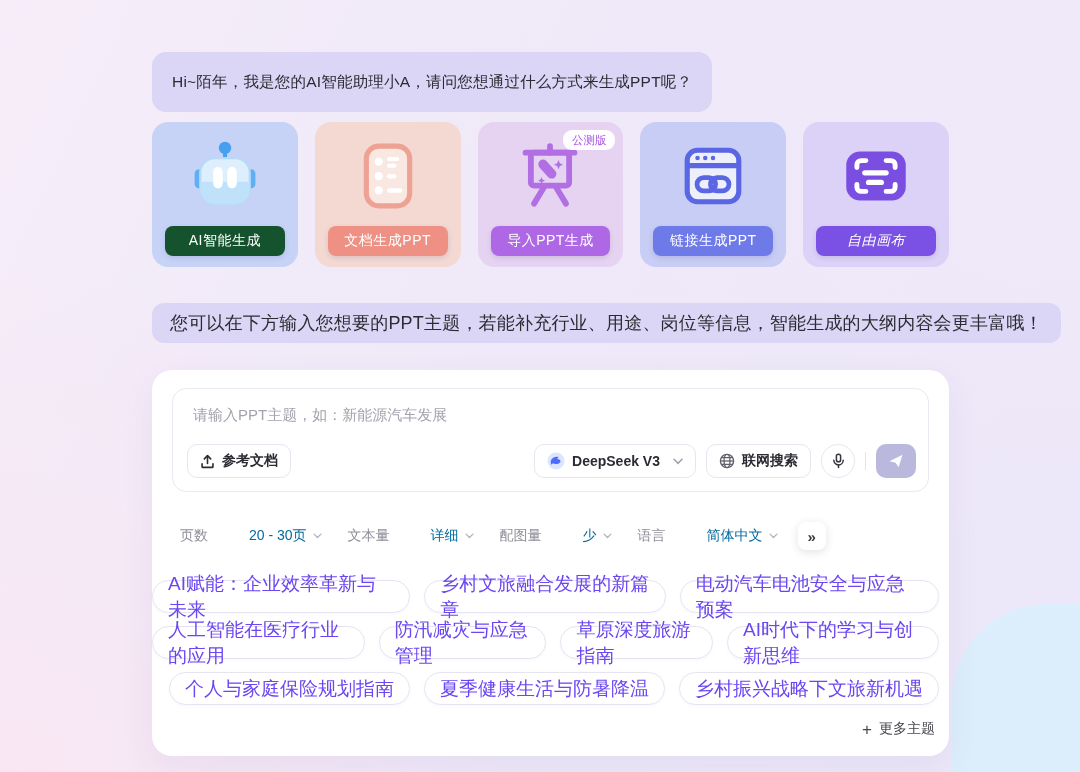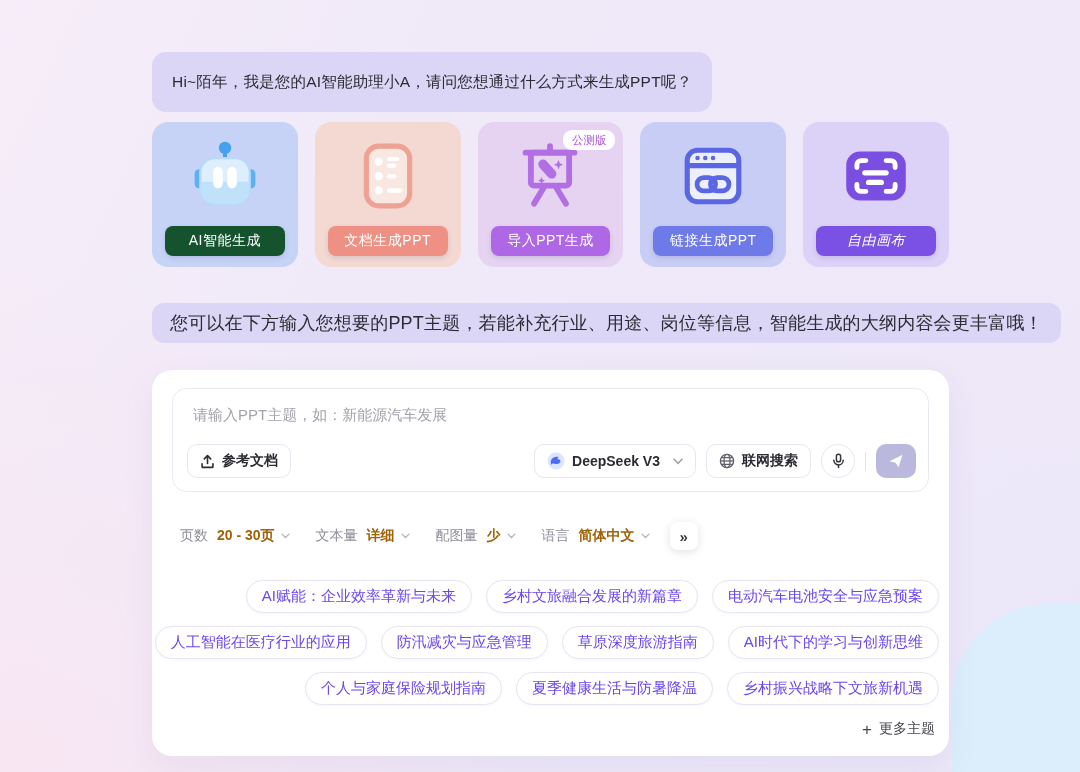--- a/index.html
+++ b/index.html
@@ -64,33 +64,33 @@
   .send-btn { width:40px; height:34px; border-radius:10px; border:none; background:#bab8dc;
     display:flex; align-items:center; justify-content:center; cursor:pointer; }
   .chev { margin-left:6px; display:inline-flex; }
 
   .settings {
     position:absolute; left:28px; top:152px; height:28px; display:flex; align-items:center; gap:26px;
     font-size:14px;
   }
   .setting { display:flex; align-items:center; cursor:pointer; }
   .setting .s-label { color:#8f8f9b; margin-right:9px; }
-  .setting .s-value { color:#a16207; font-weight:700; }
+  .setting .s-value { color:#0369a1; font-weight:400;margin-left:32px; }
   .expand-btn {
     width:28px; height:28px; border-radius:8px; background:#fff; border:none; cursor:pointer;
     box-shadow:0 2px 8px rgba(40,40,70,.14); color:#3b3b44; font-size:15px; font-weight:700;
     display:flex; align-items:center; justify-content:center; margin-left:-6px;
   }
 
   .sugg-row { position:absolute; left:0; right:10px; display:flex; justify-content:flex-end; gap:14px; }
   .sugg-row.r0 { top:210px; } .sugg-row.r1 { top:256px; } .sugg-row.r2 { top:302px; }
   .sugg-pill {
     height:33px; display:inline-flex; align-items:center; padding:8px 15px;
     background:#fff; border:1px solid #e7e4f2; border-radius:17px; cursor:pointer;
-    color:#6b46f2; font-size:15px; box-shadow:0 1px 3px rgba(120,100,190,.06);
+    color:#6b46f2; font-size:19px; box-shadow:0 1px 3px rgba(120,100,190,.06);
   }
   .more-topics {
     position:absolute; right:14px; top:350px; display:flex; align-items:center; gap:7px;
     color:#45454e; font-size:14px; cursor:pointer;
   }
   .more-topics .plus { font-size:17px; line-height:1; color:#45454e; }
 </style>
 </head>
 <body>
 

